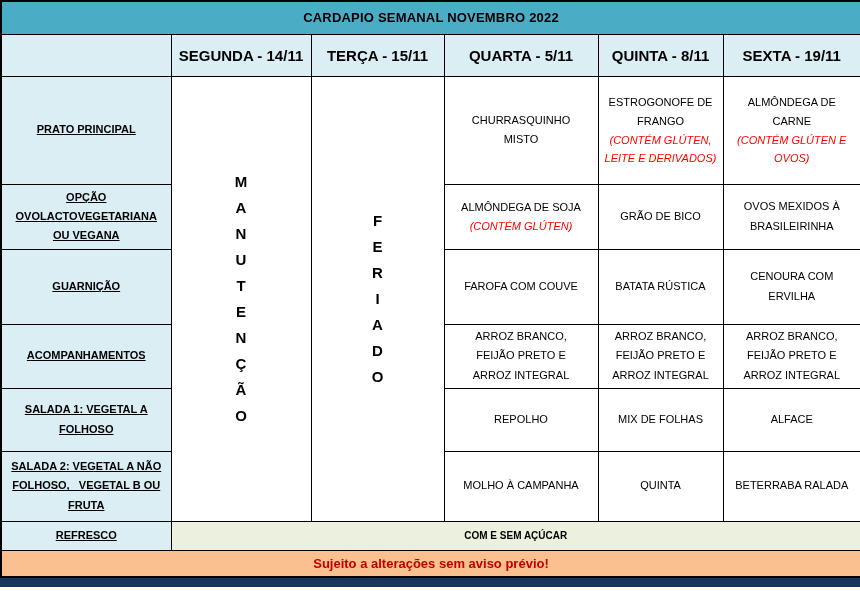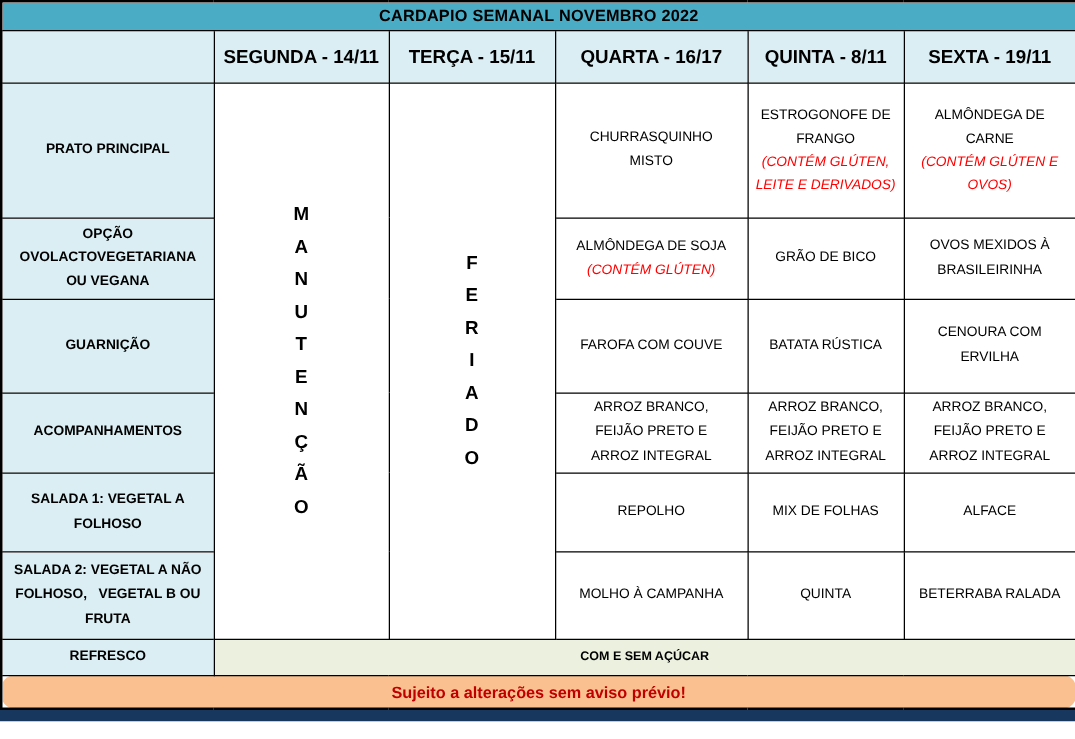--- a/index.html
+++ b/index.html
@@ -38,20 +38,21 @@
     font-weight: bold;
     font-size: 15px;
     margin-left: 36px;
   }
   td.row-label {
     font-weight: bold;
     font-size: 11px;
     line-height: 1.75;
     white-space: pre-wrap;
     padding: 1px 2px;
+    text-decoration: underline;
   }
   td.status-cell {
     background: #fff;
     font-weight: bold;
     font-size: 15px;
     line-height: 26px;
     white-space: pre-line;
   }
   td.menu-cell {
     background: #fff;
@@ -73,21 +74,20 @@
   td.refresco-cell {
     background: #EBF1DE;
     font-weight: bold;
     font-size: 10px;
   }
   td.footer-cell {
     background: #FAC090;
     font-weight: bold;
     font-size: 13px;
     color: #C00000;
-    border-radius: 11px;
   }
   .bottom-bar {
     width: 860px; height: 9px;
     background: #17375E;
   }
 </style>
 </head>
 <body>
 
 <div class="page">
@@ -95,29 +95,29 @@
     <colgroup>
       <col style="width:170px">
         <col style="width:140px">
         <col style="width:133px">
       <col style="width:154px">
         <col style="width:125px">
         <col style="width:138px">
     </colgroup>
 
     <tbody>
-        <tr style="height:23px">
+        <tr style="height:33px">
       <td colspan="6" class="title-cell">CARDAPIO SEMANAL NOVEMBRO 2022</td>
     </tr>
 
     <tr style="height:42px">
       <td class="corner-cell"></td>
       <td class="day-header">SEGUNDA - 14/11</td>
       <td class="day-header">TERÇA - 15/11</td>
-      <td class="day-header">QUARTA - 16/17</td>
+      <td class="day-header">QUARTA - 5/11</td>
       <td class="day-header">QUINTA - 8/11</td>
       <td class="day-header">SEXTA - 19/11</td>
     </tr>
 
     <tr style="height:108px">
       <td class="row-label">PRATO PRINCIPAL</td>
       <td class="status-cell" rowspan="6">M
 A
 N
 U

